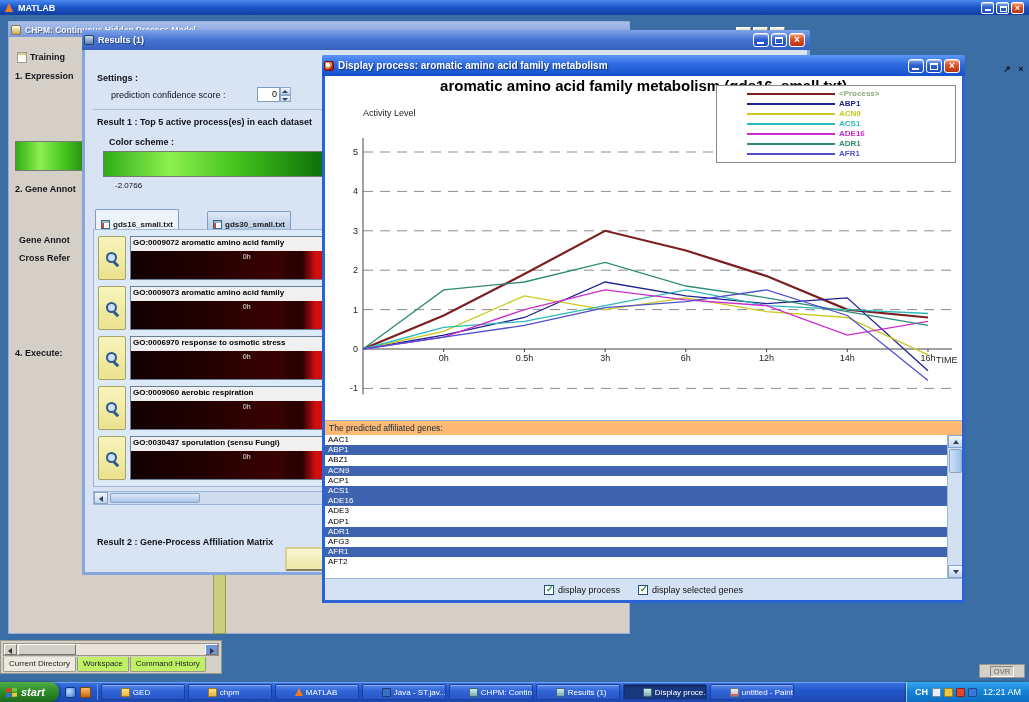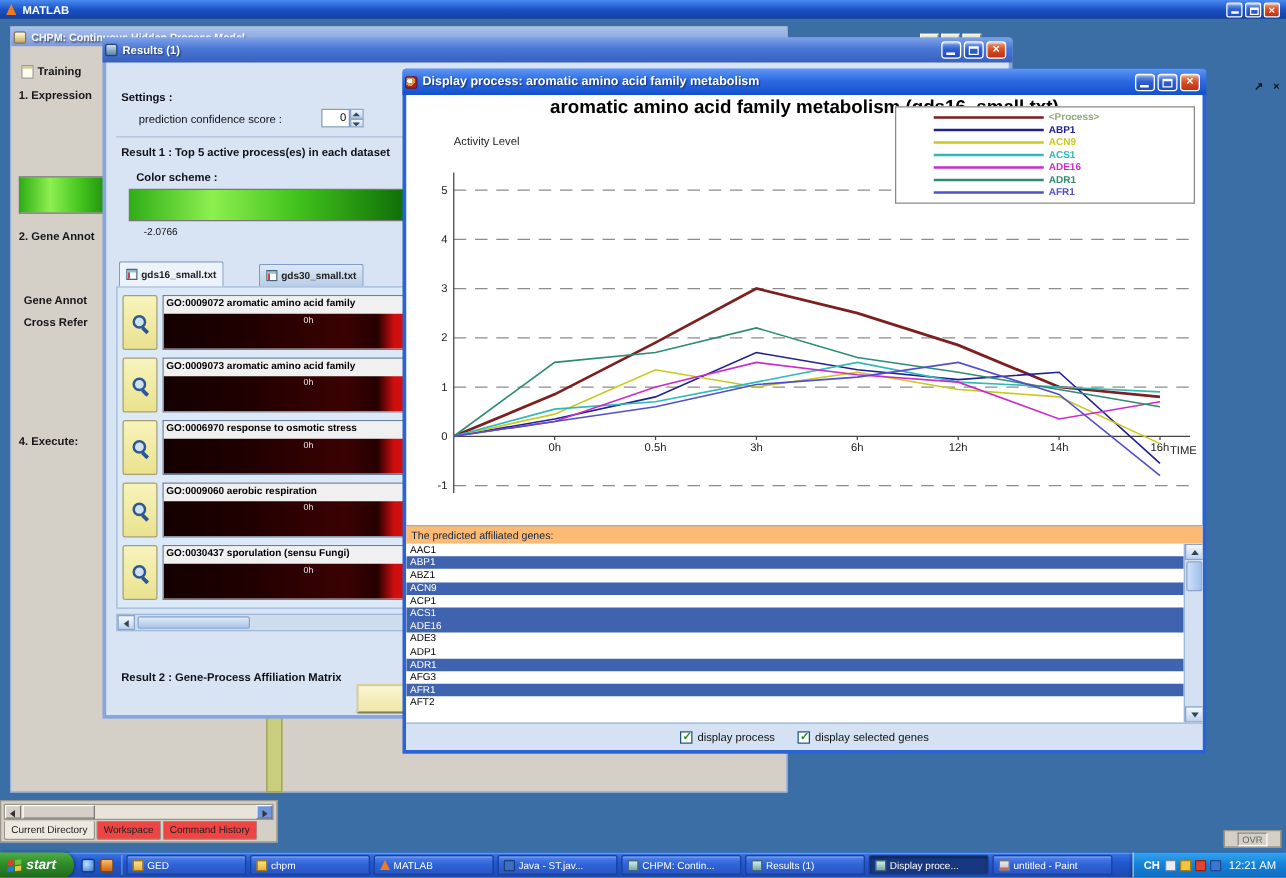--- a/index.html
+++ b/index.html
@@ -52,21 +52,21 @@
   .res-t{position:absolute;font-size:9px;color:#101018}
   .res-t.small{font-size:8px}
   .hline{position:absolute;height:1px;background:#aabdd8}
   .spinner{position:absolute;left:172px;top:54px;width:34px;height:15px;display:flex}
   .spin-val{flex:1;background:#fff;border:1px solid #7f9db9;font-size:9px;text-align:right;padding:1px 2px}
   .spin-btns{width:11px;display:flex;flex-direction:column}
   .spin-btns i{flex:1;background:linear-gradient(#f0f6fd,#c2d6ee);border:1px solid #8fa8c8;position:relative}
   .spin-btns i::after{content:"";position:absolute;left:1px;border-left:3px solid transparent;border-right:3px solid transparent}
   .spin-btns i.up::after{top:2px;border-bottom:3px solid #334455}
   .spin-btns i.dn::after{top:2px;border-top:3px solid #334455}
-  .rtab{position:absolute;height:18px;display:flex;align-items:center;gap:3px;font-size:8px;font-weight:bold;color:#222;padding:0 5px;background:linear-gradient(#dce8f6,#b9cde6);border:1px solid #7f9cc4;border-bottom:none;border-radius:2px 2px 0 0}
+  .rtab{position:absolute;height:18px;display:flex;align-items:flex-end;gap:3px;font-size:8px;font-weight:bold;color:#222;padding:0 5px;background:linear-gradient(#dce8f6,#b9cde6);border:1px solid #7f9cc4;border-bottom:none;border-radius:2px 2px 0 0}
   .rtab.sel{height:20px;background:#edf3fb;z-index:2}
   .tab-icon{width:9px;height:9px;background:#fff;border:1px solid #446677;box-shadow:inset 0 2px 0 #99bbcc,inset 2px 0 0 #cc4444;flex:none}
   .tabpanel{position:absolute;left:8px;top:196px;width:706px;height:258px;background:#dce9f7;border:1px solid #9fb8da}
   .proc-row{position:absolute;left:4px;display:flex;gap:4px;height:44px}
   .mag-btn{width:28px;height:44px;background:linear-gradient(#f7f4bc,#eae28e);border:1px solid #aaa06a;border-radius:2px;display:flex;align-items:center;justify-content:center;flex:none}
   .mag{position:relative;width:15px;height:15px;display:block}
   .mag::before{content:"";position:absolute;left:1px;top:1px;width:7px;height:7px;border:2px solid #2c5791;border-radius:50%;background:#cfe0f2}
   .mag::after{content:"";position:absolute;left:10px;top:10px;width:6px;height:3px;background:#2c5791;transform:rotate(45deg);transform-origin:0 0}
   .proc-box{width:660px;border:1px solid #6b7f99;background:#fff;overflow:hidden}
   .proc-label{height:14px;background:#f0f0f0;font-size:8px;font-weight:bold;color:#000;padding:1px 2px;white-space:nowrap;overflow:hidden}
@@ -113,37 +113,37 @@
   .ml-bottom{position:absolute;left:0;top:640px;width:222px;height:34px;background:#d4d0c8;border:1px solid #9a968a;z-index:4}
   .ml-hscroll{position:absolute;left:2px;top:2px;width:216px;height:13px;display:flex;background:#e8e4da;border:1px solid #9a968a}
   .ml-sb-btn{width:13px;background:#d4d0c8;border:1px solid #fff;border-right-color:#777;border-bottom-color:#777;position:relative;flex:none}
   .ml-sb-btn::after{content:"";position:absolute;top:3px;border-top:3px solid transparent;border-bottom:3px solid transparent}
   .ml-sb-btn.left::after{left:3px;border-right:4px solid #333}
   .ml-sb-btn.right::after{left:4px;border-left:4px solid #333}
   .ml-sb-btn.blue{background:#6f96d8}
   .ml-track{flex:1;position:relative}
   .ml-thumb{position:absolute;left:1px;top:0;width:58px;height:11px;background:#d4d0c8;border:1px solid #fff;border-right-color:#777;border-bottom-color:#777}
   .ml-tabs{position:absolute;left:2px;top:16px;display:flex}
-  .ml-tab{height:15px;padding:2px 5px;font-size:8px;color:#222;background:#ef4444;border:1px solid #9a968a;border-top:none;border-radius:0 0 2px 2px;margin-right:1px;white-space:nowrap}
+  .ml-tab{height:15px;padding:2px 5px;font-size:8px;color:#222;background:#bef264;border:1px solid #9a968a;border-top:none;border-radius:0 0 2px 2px;margin-right:1px;white-space:nowrap}
   .ml-tab.sel{background:#ece9e0}
   .ovr-panel{position:absolute;left:979px;top:664px;width:46px;height:14px;background:#d4d0c8;border:1px solid #9a968a;display:flex;align-items:center;justify-content:center;z-index:4}
   .ovr-inner{border:1px solid #888;border-right-color:#fff;border-bottom-color:#fff;font-size:7.5px;color:#666;padding:0 3px;line-height:9px}
 
   
   #taskbar{position:absolute;left:0;top:682px;width:1029px;height:20px;background:linear-gradient(#3c77e4,#2258cf 40%,#1c49ae);display:flex;align-items:center;z-index:50;box-shadow:inset 0 1px 0 #6da0f4}
   #start-btn{height:20px;padding:0 14px 0 6px;display:flex;align-items:center;gap:4px;background:linear-gradient(#4fae44,#2f8d2a 45%,#1f6b1c);border-radius:0 9px 9px 0;box-shadow:1px 0 3px rgba(0,0,0,.4);color:#fff;font-weight:bold;font-style:italic;font-size:11px;flex:none}
   .flag{display:grid;grid-template-columns:5px 5px;grid-template-rows:4px 4px;gap:1px;transform:skewY(-6deg)}
   .flag i:nth-child(1){background:#e23d2d}.flag i:nth-child(2){background:#6fc23d}
   .flag i:nth-child(3){background:#2d74e2}.flag i:nth-child(4){background:#f0c23d}
   .ql{display:flex;align-items:center;gap:4px;padding:0 6px;border-right:1px solid rgba(255,255,255,.35);height:16px;flex:none}
   .ql-icon{width:11px;height:11px;border-radius:2px}
   .ql-icon.q1{background:radial-gradient(circle at 35% 35%,#bfe0ff,#2d74d8);border:1px solid #123a78}
   .ql-icon.q2{background:linear-gradient(#ffbb66,#cc6611);border:1px solid #884400}
   #task-buttons{display:flex;flex:1;align-items:center;gap:3px;padding:0 3px;overflow:hidden}
-  .task-btn{width:96px;height:16px;flex:none;display:flex;align-items:center;gap:3px;padding:0 4px;background:linear-gradient(#5486ea,#3064d8 45%,#2756c4);border:1px solid #1a3f9c;border-radius:2px;color:#fff;font-size:8px;white-space:nowrap;overflow:hidden;box-shadow:inset 0 1px 0 rgba(255,255,255,.35)}
+  .task-btn{width:84px;height:16px;flex:none;display:flex;align-items:center;gap:3px;padding:0 19px;background:linear-gradient(#5486ea,#3064d8 45%,#2756c4);border:1px solid #1a3f9c;border-radius:2px;color:#fff;font-size:8px;white-space:nowrap;overflow:hidden;box-shadow:inset 0 1px 0 rgba(255,255,255,.35)}
   .task-btn.active{background:#17377e;box-shadow:inset 0 1px 2px rgba(0,0,0,.5)}
   .tb-icon{width:9px;height:9px;flex:none;border-radius:1px}
   .tb-icon.folder{background:linear-gradient(#fce588,#e8b33c);border:1px solid #a87818}
   .tb-icon.matlab{width:0;height:0;border-left:4px solid transparent;border-right:4px solid transparent;border-bottom:8px solid #f07b1c;border-radius:0;background:none}
   .tb-icon.java{background:#3a6fc4;border:1px solid #1c3f7c}
   .tb-icon.app{background:linear-gradient(#cfeeee,#77aaaa);border:1px solid #446677}
   .tb-icon.paint{background:linear-gradient(#eeeeee,#bbbbbb);border:1px solid #777;box-shadow:inset 0 -2px 0 #cc6666}
   #tray{height:20px;display:flex;align-items:center;gap:4px;padding:0 8px;background:linear-gradient(#35a7f0,#1583d8 45%,#0f6cc0);border-left:1px solid rgba(255,255,255,.6);box-shadow:-1px 0 2px rgba(0,0,0,.3);margin-left:auto;flex:none}
   .tray-lang{color:#fff;font-size:9px;font-weight:bold}
   .tray-ic{width:9px;height:9px;border-radius:1px;flex:none}

